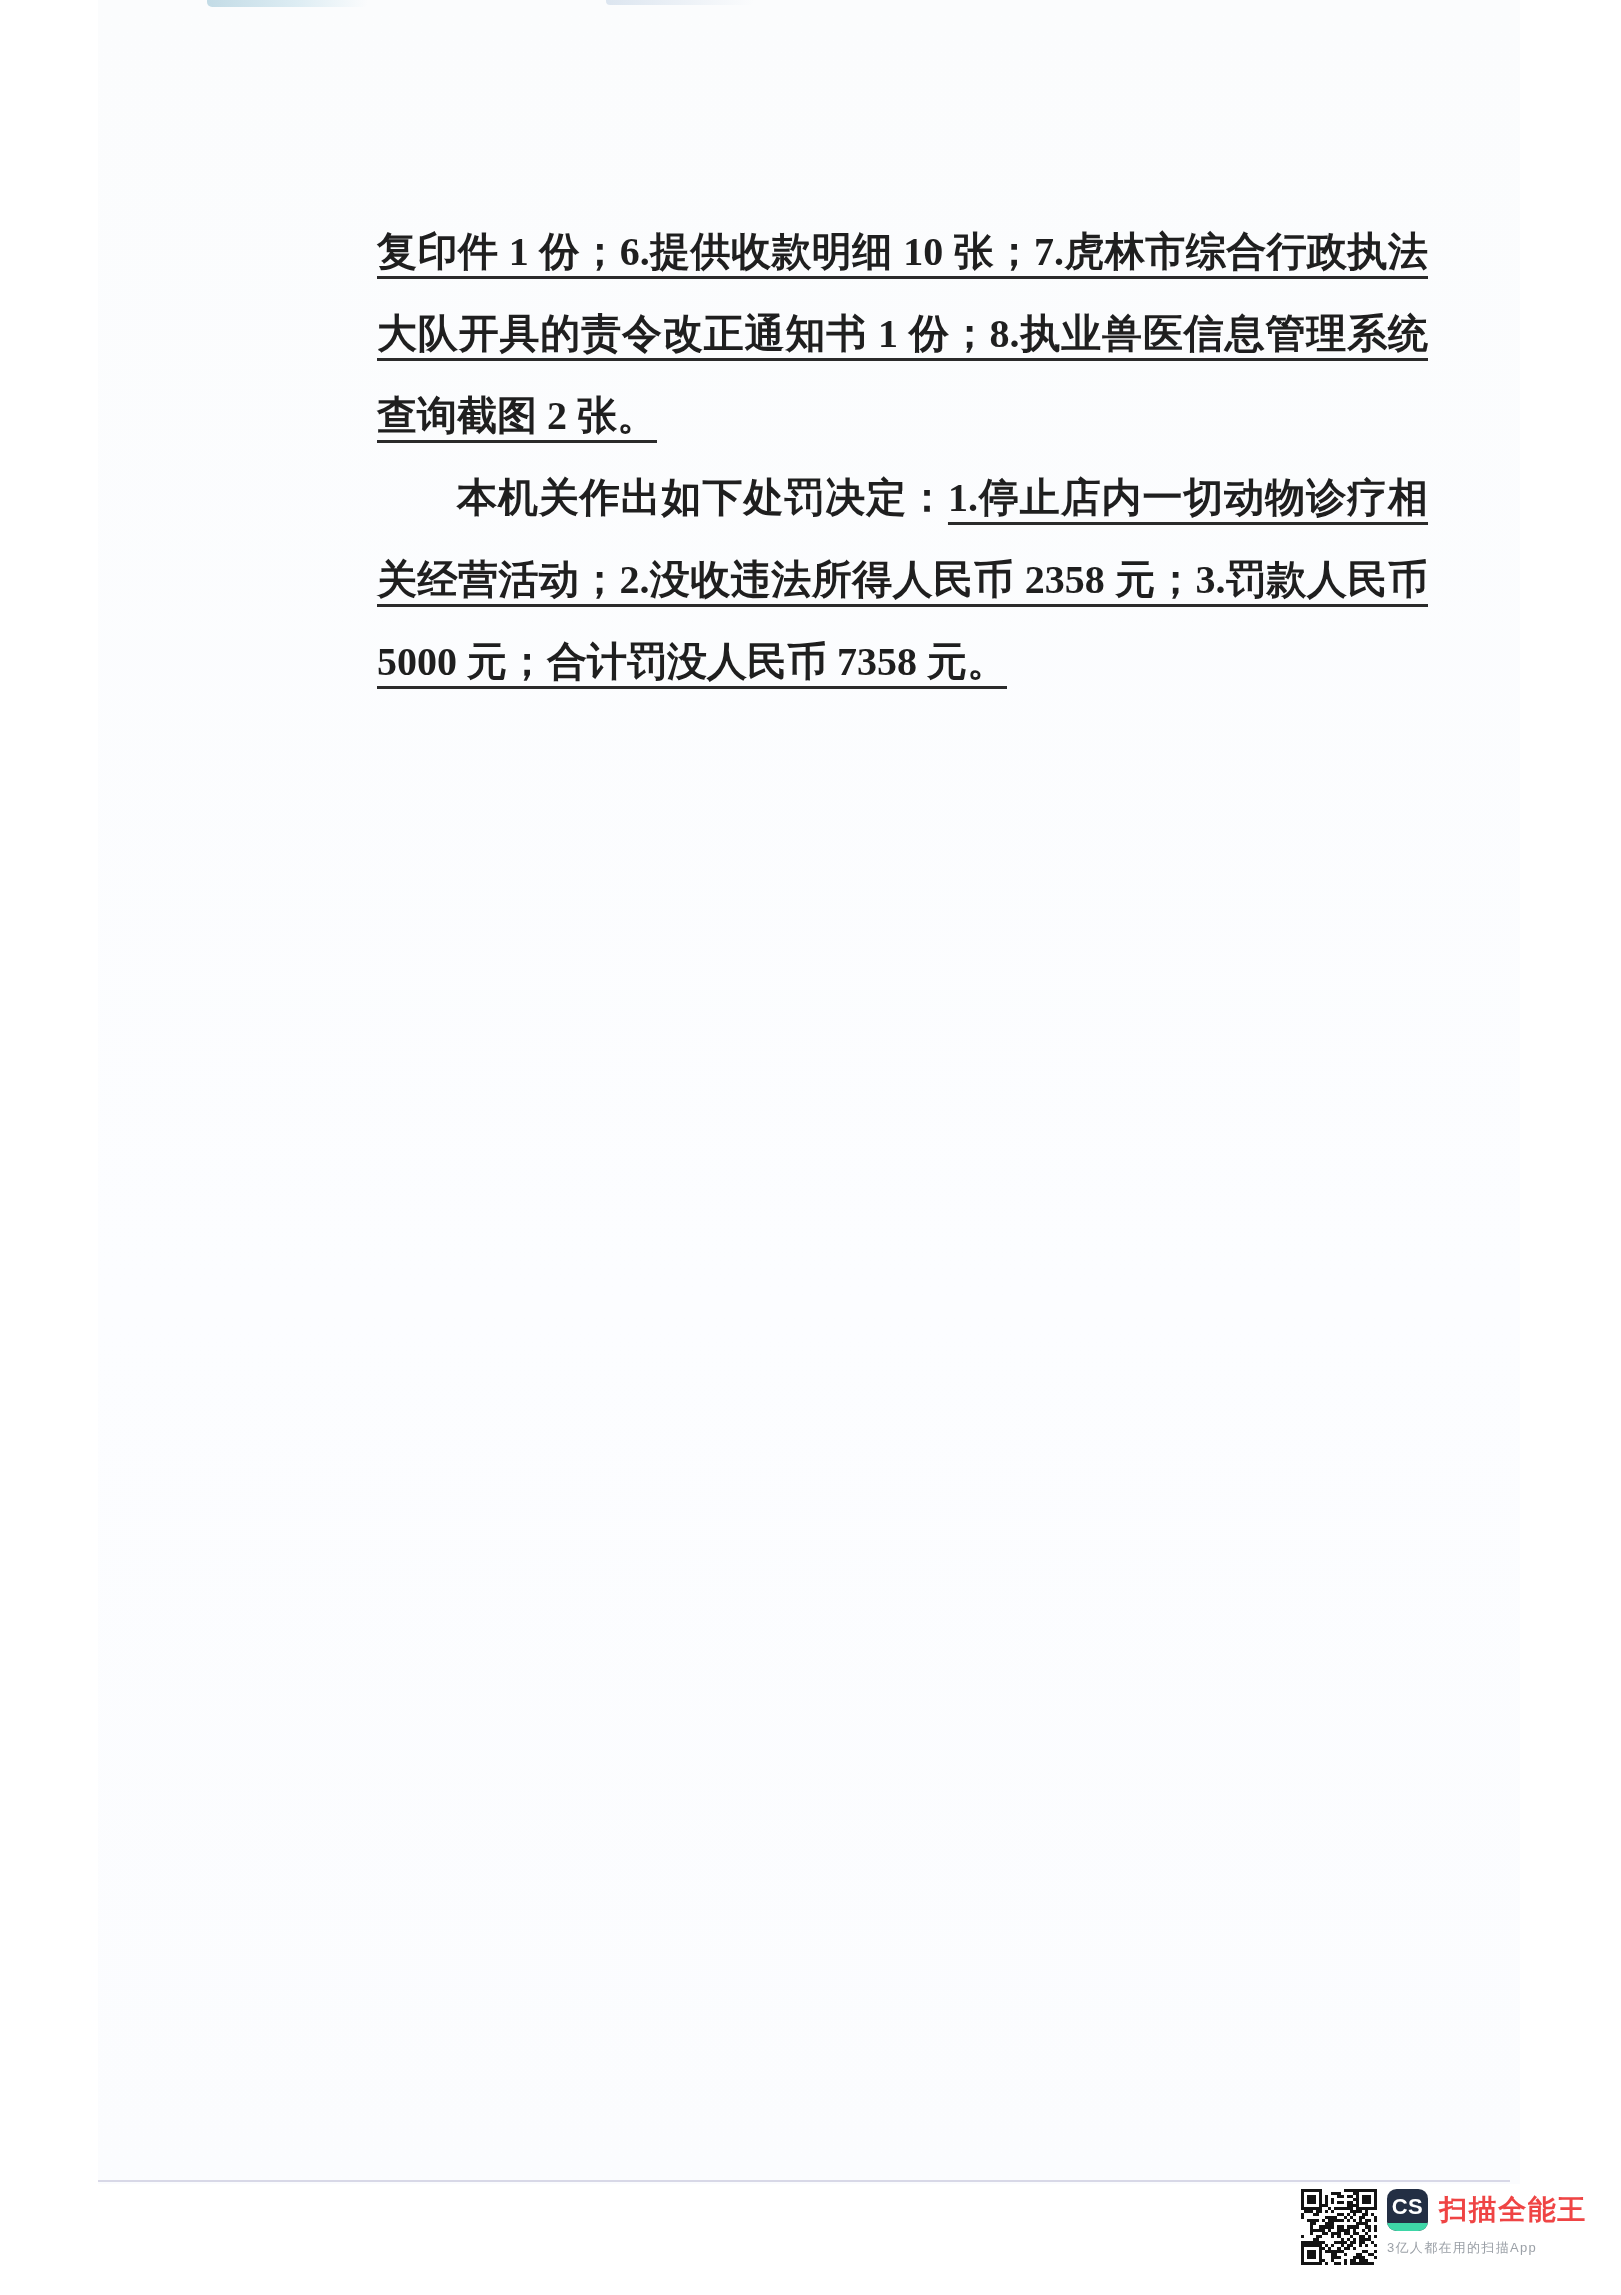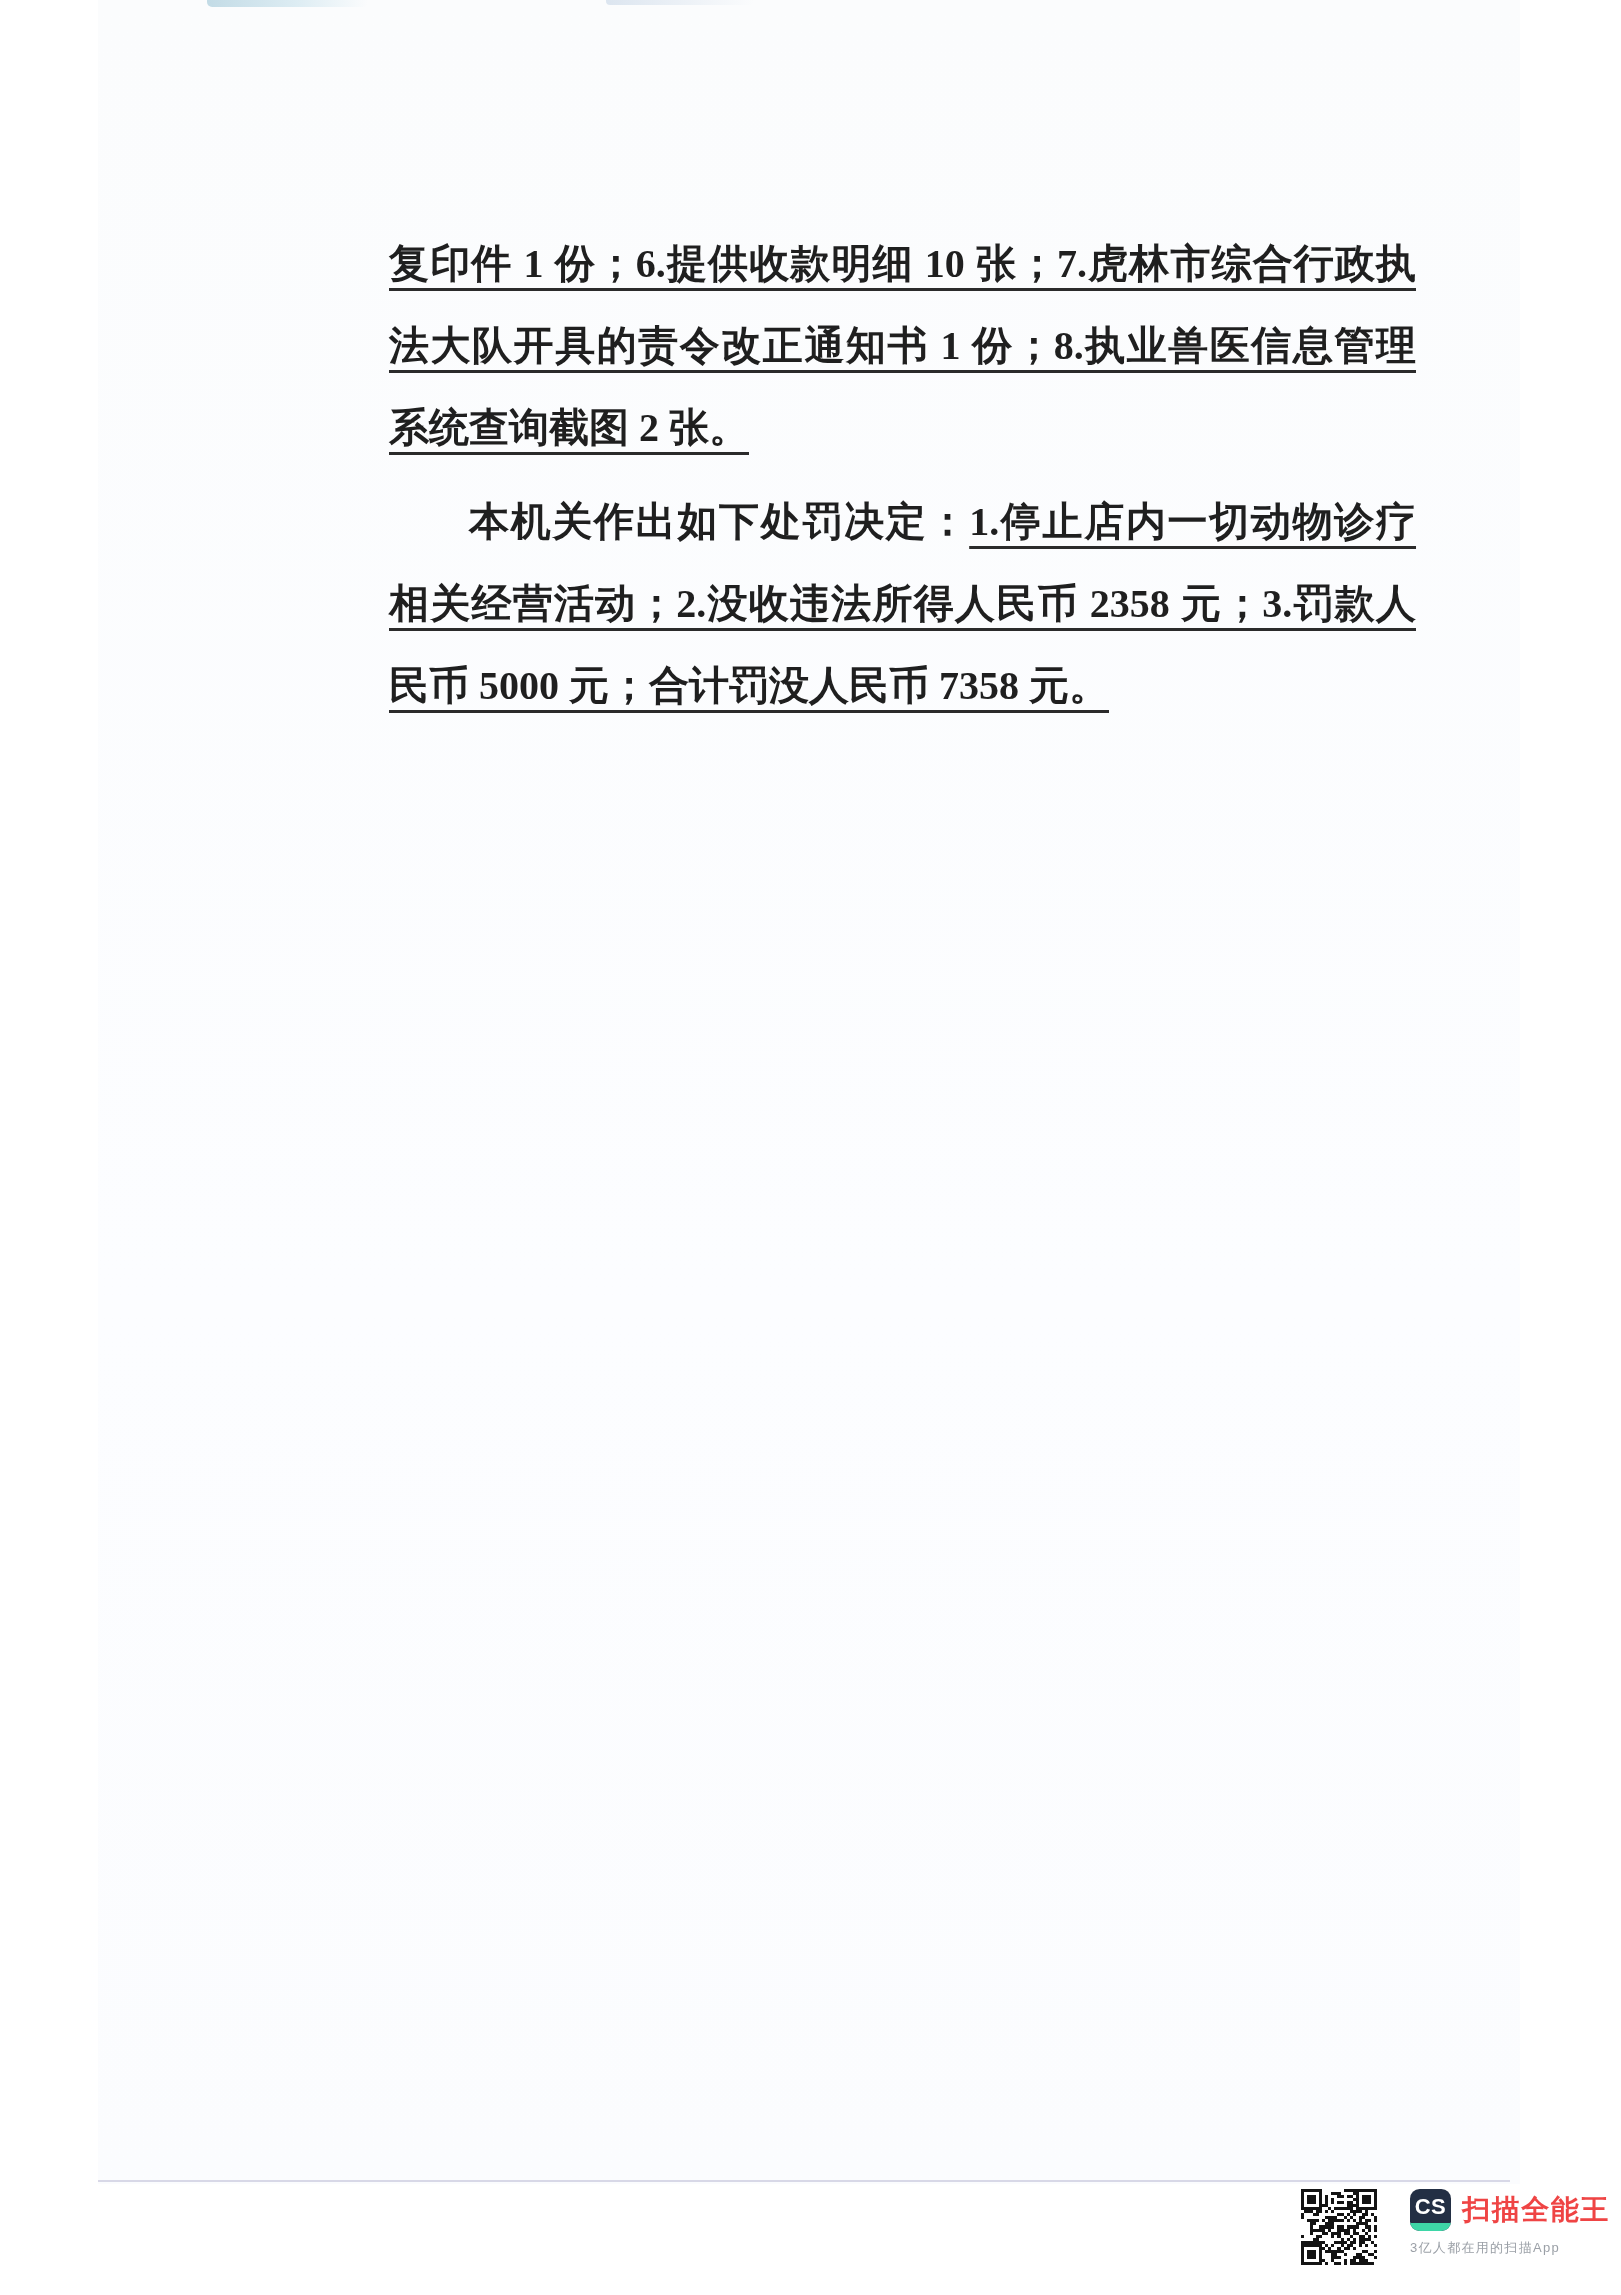--- a/index.html
+++ b/index.html
@@ -30,33 +30,33 @@
     border-radius:0 0 4.1px 4.1px;
   }
   
   .content{
     position:absolute;left:279px;top:211px;width:1051px;
     font-size:40px;line-height:82px;color:#1f1f1f;
     font-weight:600;
     text-align:justify;
     text-justify:inter-ideograph;
   }
-  .para{margin:12px;padding:0;}
+  .para{margin:0;padding:0;}
   .indent{text-indent:2em;}
   .gap-top{margin-top:23.5px;}
   .u{
     text-decoration:underline;
     text-decoration-thickness:2.6px;
     text-underline-offset:10.7px;
     text-decoration-color:#2b2b2b;
   }
   
   .scan-footer{
     position:absolute;left:1301px;top:2189px;
-    display:flex;align-items:flex-start;gap:33px;
+    display:flex;align-items:flex-start;gap:10px;
     font-family:"Liberation Sans","DejaVu Sans",sans-serif;
   }
   .qr{
     width:76px;height:76px;background:#ffffff;
     display:grid;
     grid-template-columns:repeat(25,1fr);
     grid-template-rows:repeat(25,1fr);
   }
   .qr div{background:transparent;}
   .qr div.on{background:#131313;}

